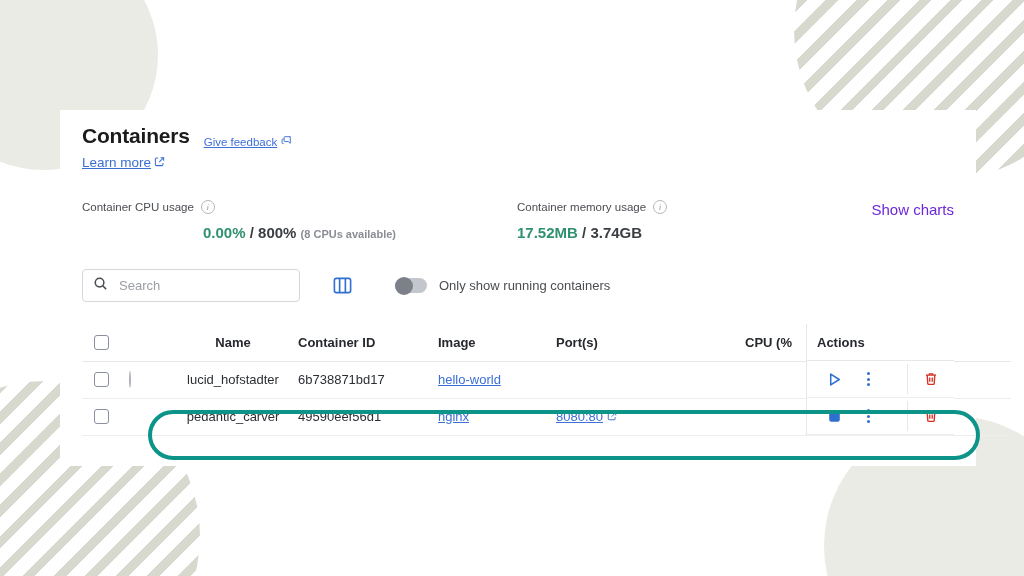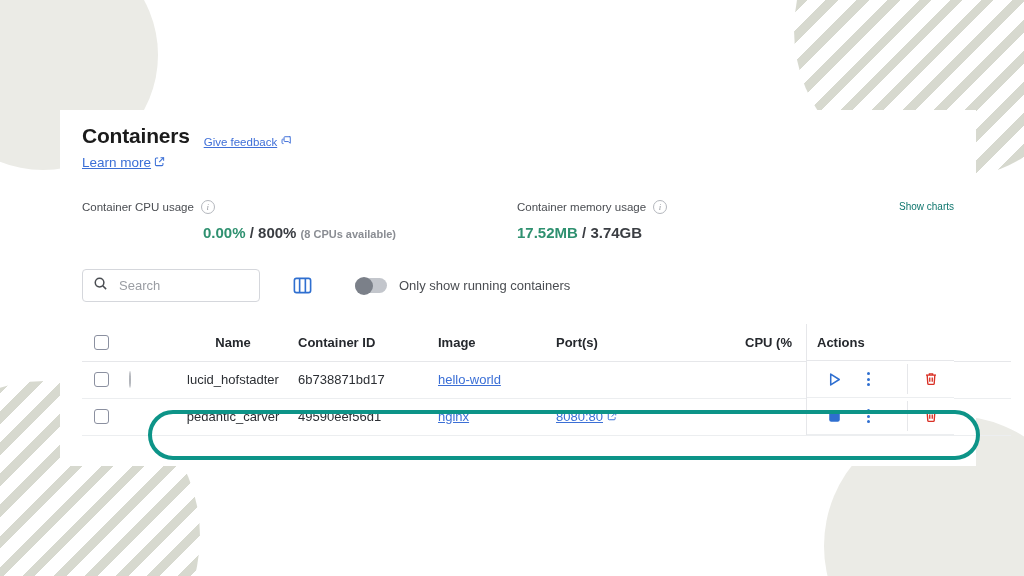--- a/index.html
+++ b/index.html
@@ -101,31 +101,31 @@
     font-size: 9px; font-style: italic;
     display: inline-flex; align-items: center; justify-content: center;
     font-family: "Liberation Serif", serif;
   }
   .stat-value { margin-top: 10px; font-size: 15px; }
   .stat-value .num { color: #2f9170; font-weight: bold; }
   .stat-value .sep { color: #3a3d42; font-weight: bold; }
   .stat-value .note { color: #8a8d93; font-size: 11px; font-weight: bold; }
   .show-charts {
     margin-left: auto;
-    font-size: 10px; color: #0f766e; font-weight: 500;
+    font-size: 15px; color: #6d28d9; font-weight: 500;
     cursor: pointer; padding-top: 1px;
   }
 
   
   .toolbar {
     margin-top: 28px;
     display: flex; align-items: center; gap: 20px;
   }
   .search-box {
-    width: 178px; height: 33px;
+    width: 218px; height: 33px;
     border: 1px solid #d5d7dc; border-radius: 4px;
     display: flex; align-items: center; gap: 9px;
     padding: 0 10px;
     background: #fff;
   }
   .search-box input {
     border: none; outline: none; flex: 1;
     font-size: 13px; color: #3b3d42;
     font-family: "Liberation Sans", sans-serif;
     background: transparent;

